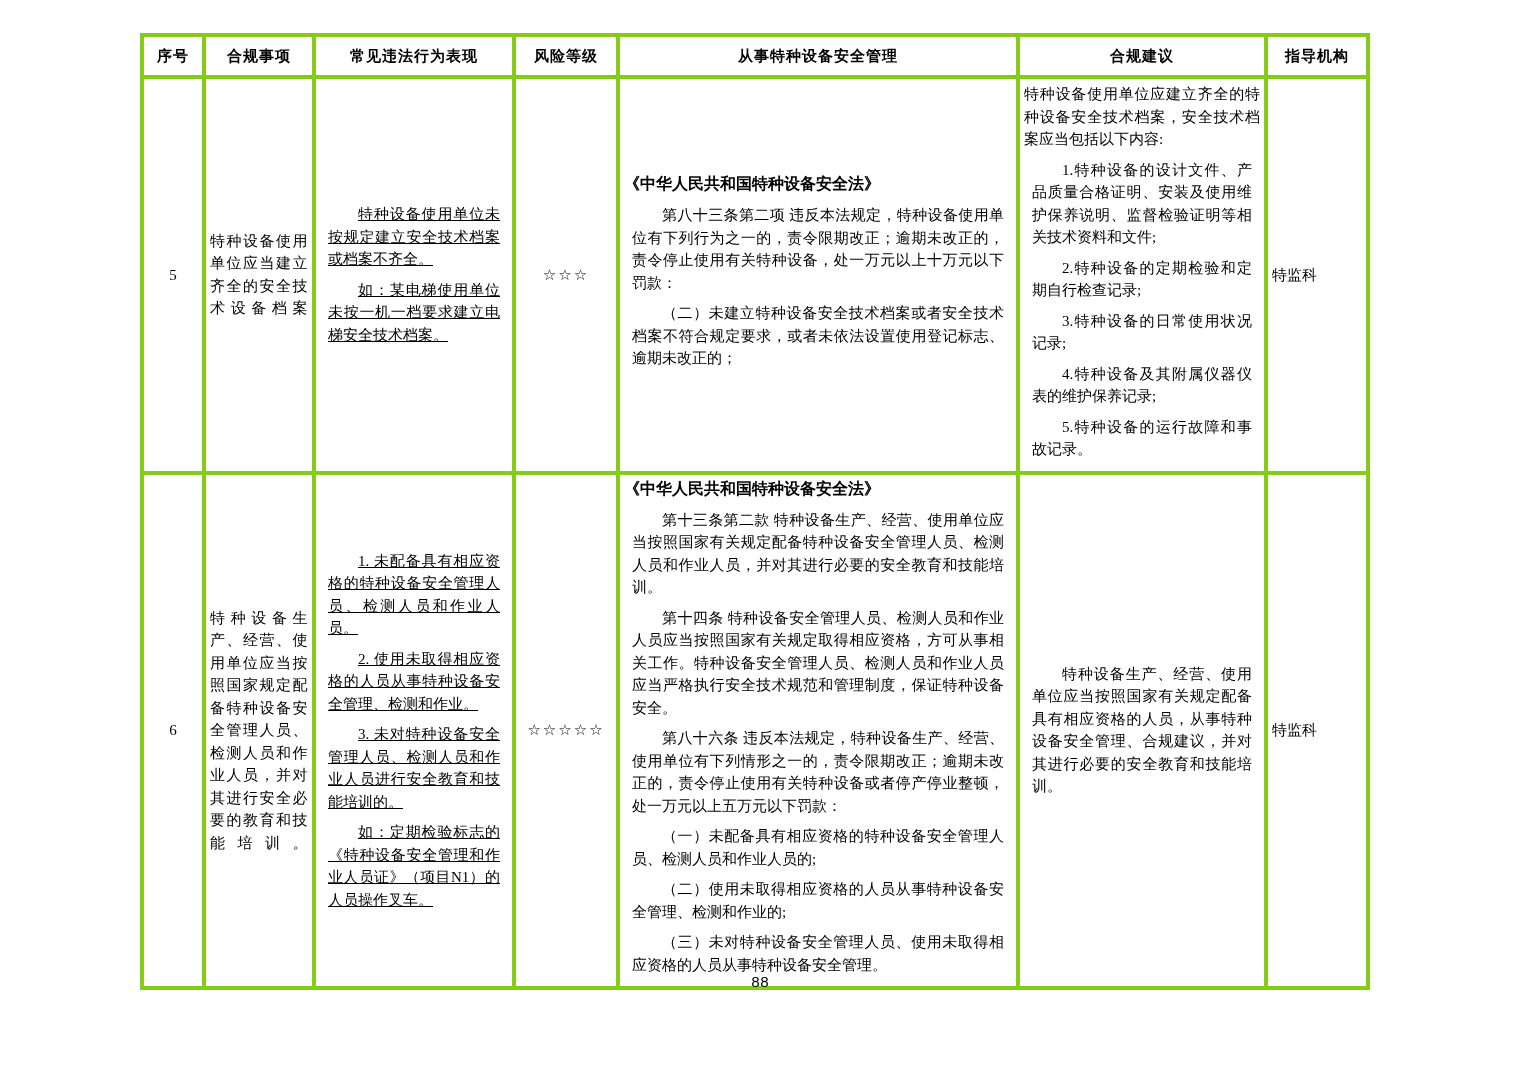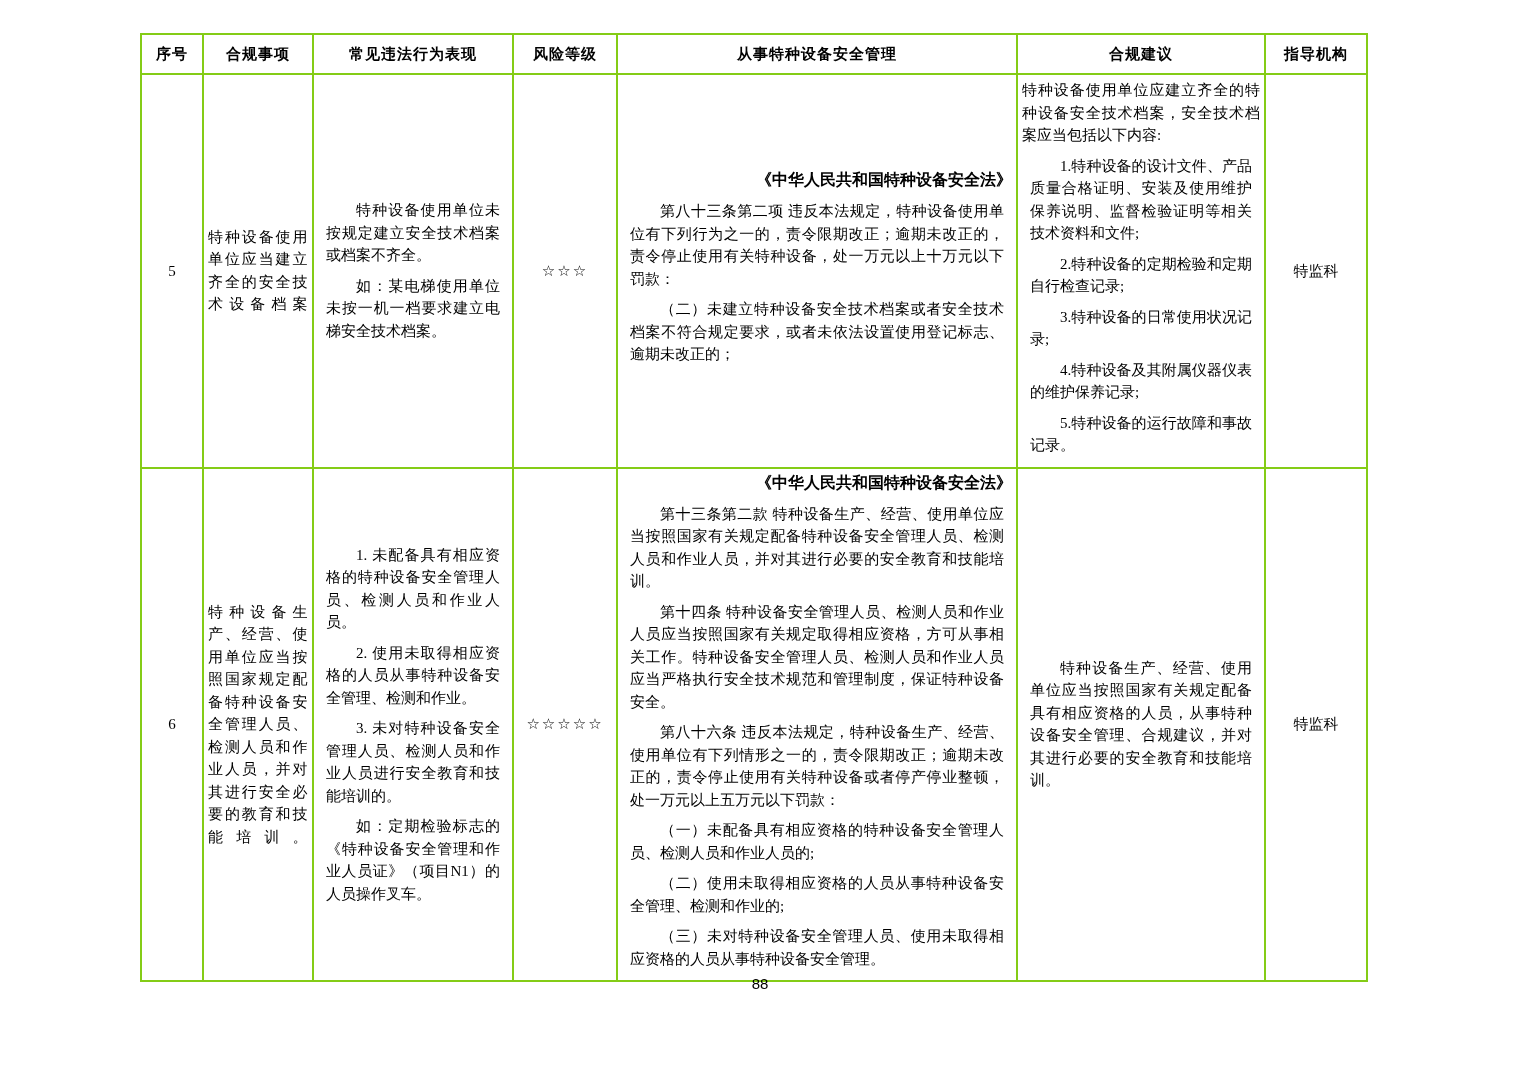--- a/index.html
+++ b/index.html
@@ -24,21 +24,21 @@
   }
   table.doc-table {
     position: absolute;
     left: 140px;
     top: 33px;
     width: 1226px;
     border-collapse: collapse;
     table-layout: fixed;
   }
   table.doc-table td, table.doc-table th {
-    border: 2px solid #84cc16;
+    border: 4px solid #84cc16;
     vertical-align: middle;
     padding: 2px 4px;
     font-size: 15px;
     line-height: 1.5;
   }
   thead th {
     text-align: center;
     font-weight: bold;
     font-size: 19px;
     height: 34px;
@@ -61,20 +61,21 @@
     font-size: 15px;
     line-height: 1.55;
     text-align: justify;
     text-align-last: justify;
     letter-spacing: 0.5px;
   }
   td.cell-viol {
     font-size: 15px;
     line-height: 1.55;
     text-align: justify;
+    text-decoration: underline;
   }
   td.cell-risk {
     text-align: center;
     font-size: 15px;
     letter-spacing: 2px;
   }
   td.cell-law {
     font-size: 15px;
     line-height: 1.5;
     text-align: justify;
@@ -85,45 +86,45 @@
     font-size: 15px;
     line-height: 1.55;
     text-align: justify;
     vertical-align: middle;
   }
   td.cell-advice.top {
     vertical-align: top;
     padding-top: 4px;
   }
   td.cell-org {
-    text-align: center;
+    text-align: left;
     font-size: 15px;
   }
   .law-title {
-    text-align: right;
+    text-align: left;
     font-weight: bold;
     font-size: 16px;
     margin-bottom: 2px;
   }
   .p-ind {
     text-indent: 2em;
     margin: 8px;
   }
   .p-flat {
     text-indent: 0;
     margin: 0;
   }
   .page-number {
     position: absolute;
     left: 0;
     top: 975px;
     width: 1520px;
     text-align: center;
     font-size: 15px;
-    font-family: Liberation Sans, sans-serif;
+    font-family: Liberation Mono, monospace;
   }
 </style>
 </head>
 <body>
 
 <div class="page">
 
   <table class="doc-table">
     <colgroup>
       <col class="col-no">

